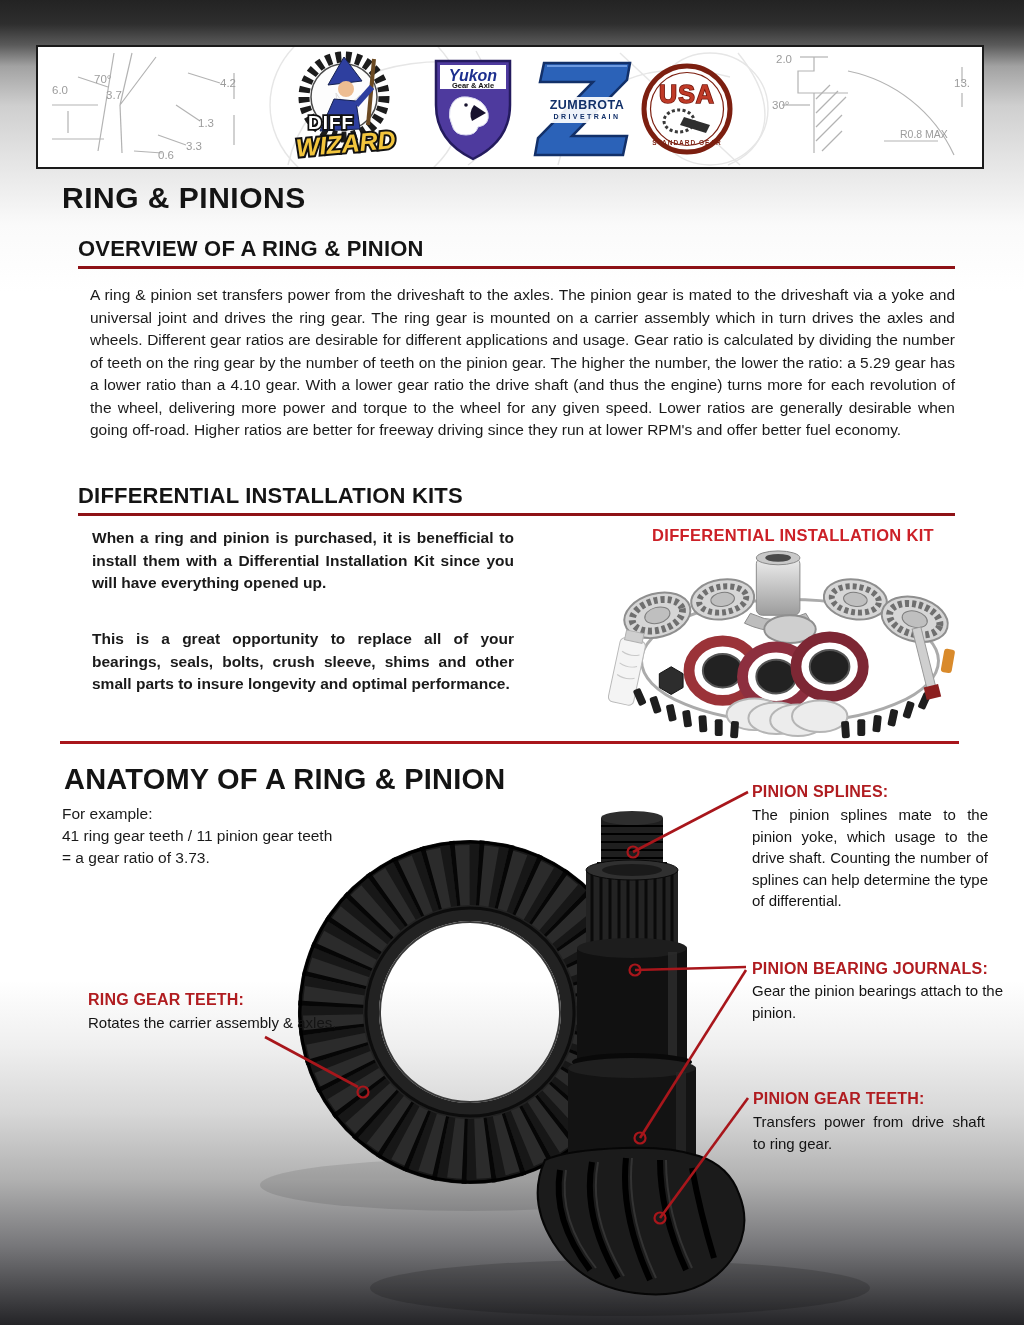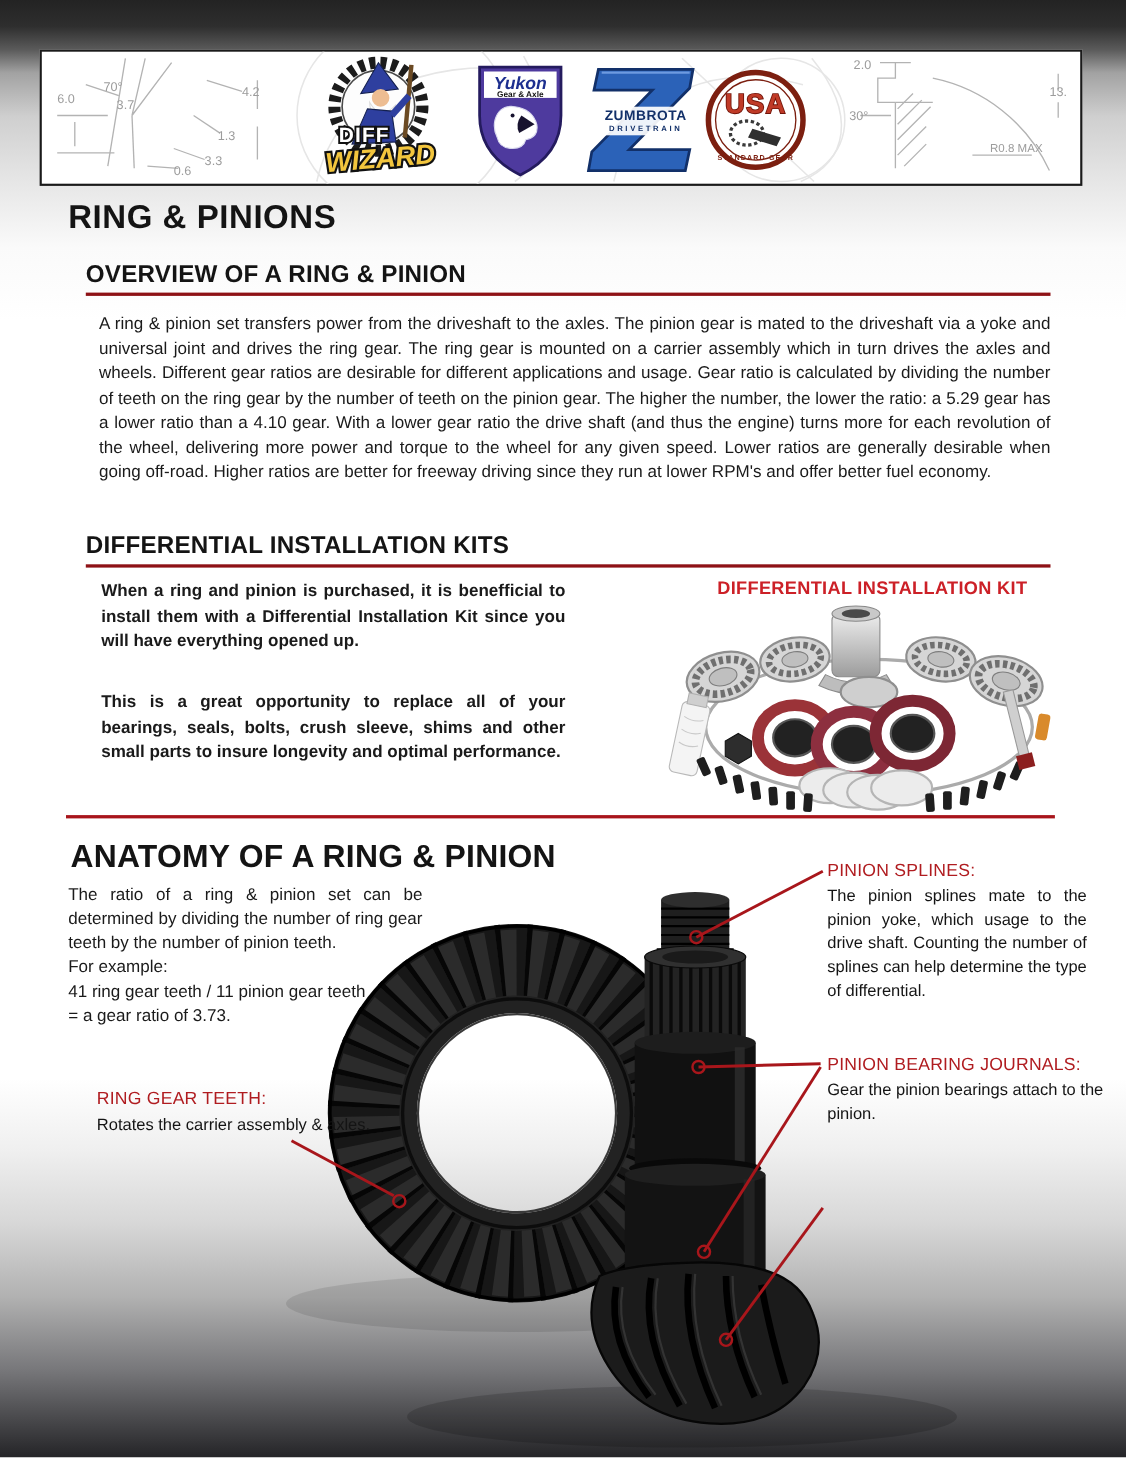--- a/index.html
+++ b/index.html
@@ -35,21 +35,21 @@
   .rule{height:3px;background:#8e1216;}
   .divider{height:3px;background:#a8151b;}
   .body-text{font-size:15.5px;line-height:22.5px;color:#1a1a1a;margin:0;}
   .justify{text-align:justify;}
   .bold-col{font-weight:700;}
   .kit-label{
     font-size:16.5px;font-weight:800;color:#cc2027;text-align:center;
     letter-spacing:.3px;margin:4px;
   }
   
-  .co-title{font-size:16px;font-weight:400;color:#b01c20;letter-spacing:.2px;}
+  .co-title{font-size:16px;font-weight:700;color:#b01c20;letter-spacing:.2px;}
   .co-body{font-size:15px;line-height:21.5px;color:#141414;}
   .callout p{margin:0;}
   .gear-art{left:0;top:0;width:1024px;height:1325px;pointer-events:none;}
   svg text{font-family:"Liberation Sans", sans-serif;}
 </style>
 </head>
 <body>
 
 <div class="page">
 
@@ -253,21 +253,20 @@
       <rect x="315" y="144" width="15" height="13" fill="#8c1f1f"></rect>
     </g>
     <rect x="340" y="106" width="11" height="24" rx="3" fill="#d98a2b" transform="rotate(10 345 118)"></rect>
   </svg>
 
   <div class="abs divider" style="left:60px;top:741px;width:899px;"></div>
 
   <h2 class="abs sec-head" style="left:64px;top:763px;font-size:29px;">ANATOMY OF A RING &amp; PINION</h2>
 
   <div class="abs" style="left:62px;top:803px;width:322px;">
-    <p class="body-text justify" style="line-height:22px;">The ratio of a ring &amp; pinion set can be determined by dividing the number of ring gear teeth by the number of pinion teeth.</p>
     <p class="body-text" style="line-height:22px;">For example:</p>
     <p class="body-text" style="line-height:22px;">41 ring gear teeth / 11 pinion gear teeth</p>
     <p class="body-text" style="line-height:22px;">= a gear ratio of 3.73.</p>
   </div>
 
   <svg class="abs gear-art" viewBox="0 0 1024 1325">
 
     <ellipse cx="470" cy="1185" rx="210" ry="26" fill="#000000" opacity="0.10"></ellipse>
     <ellipse cx="620" cy="1288" rx="250" ry="28" fill="#000000" opacity="0.16"></ellipse>
 
@@ -340,19 +339,23 @@
     <p class="co-body justify" style="margin-top:3px;">The pinion splines mate to the pinion yoke, which usage to the drive shaft. Counting the number of splines can help determine the type of differential.</p>
   </div>
 
   <div class="abs callout" style="left:752px;top:958px;width:252px;">
     <p class="co-body" style="line-height:22px;">
       <span class="co-title">PINION BEARING JOURNALS:</span>
       <span>Gear the pinion bearings attach to the pinion.</span>
     </p>
   </div>
 
+  <div class="abs callout" style="left:753px;top:1090px;width:232px;">
+    <p class="co-title">PINION GEAR TEETH:</p>
+    <p class="co-body justify" style="margin-top:3px;">Transfers power from drive shaft to ring gear.</p>
+  </div>
 
   <div class="abs callout" style="left:88px;top:991px;width:268px;">
     <p class="co-title">RING GEAR TEETH:</p>
     <p class="co-body" style="margin-top:3px;">Rotates the carrier assembly &amp; axles.</p>
   </div>
 
 </div>
 
 </body></html>

